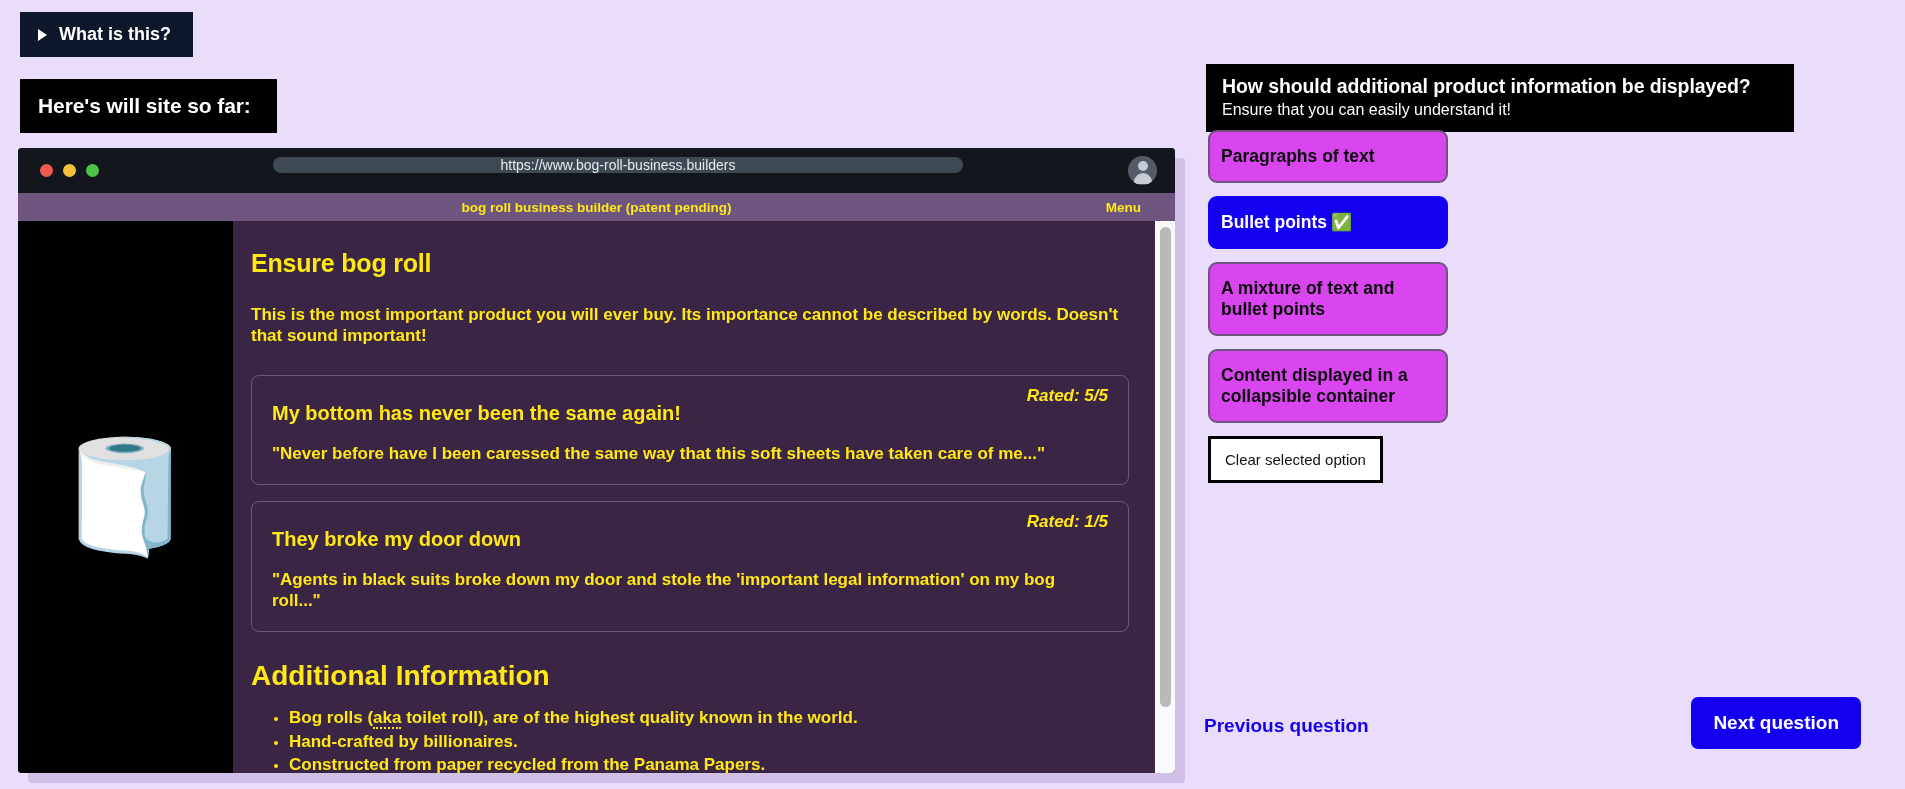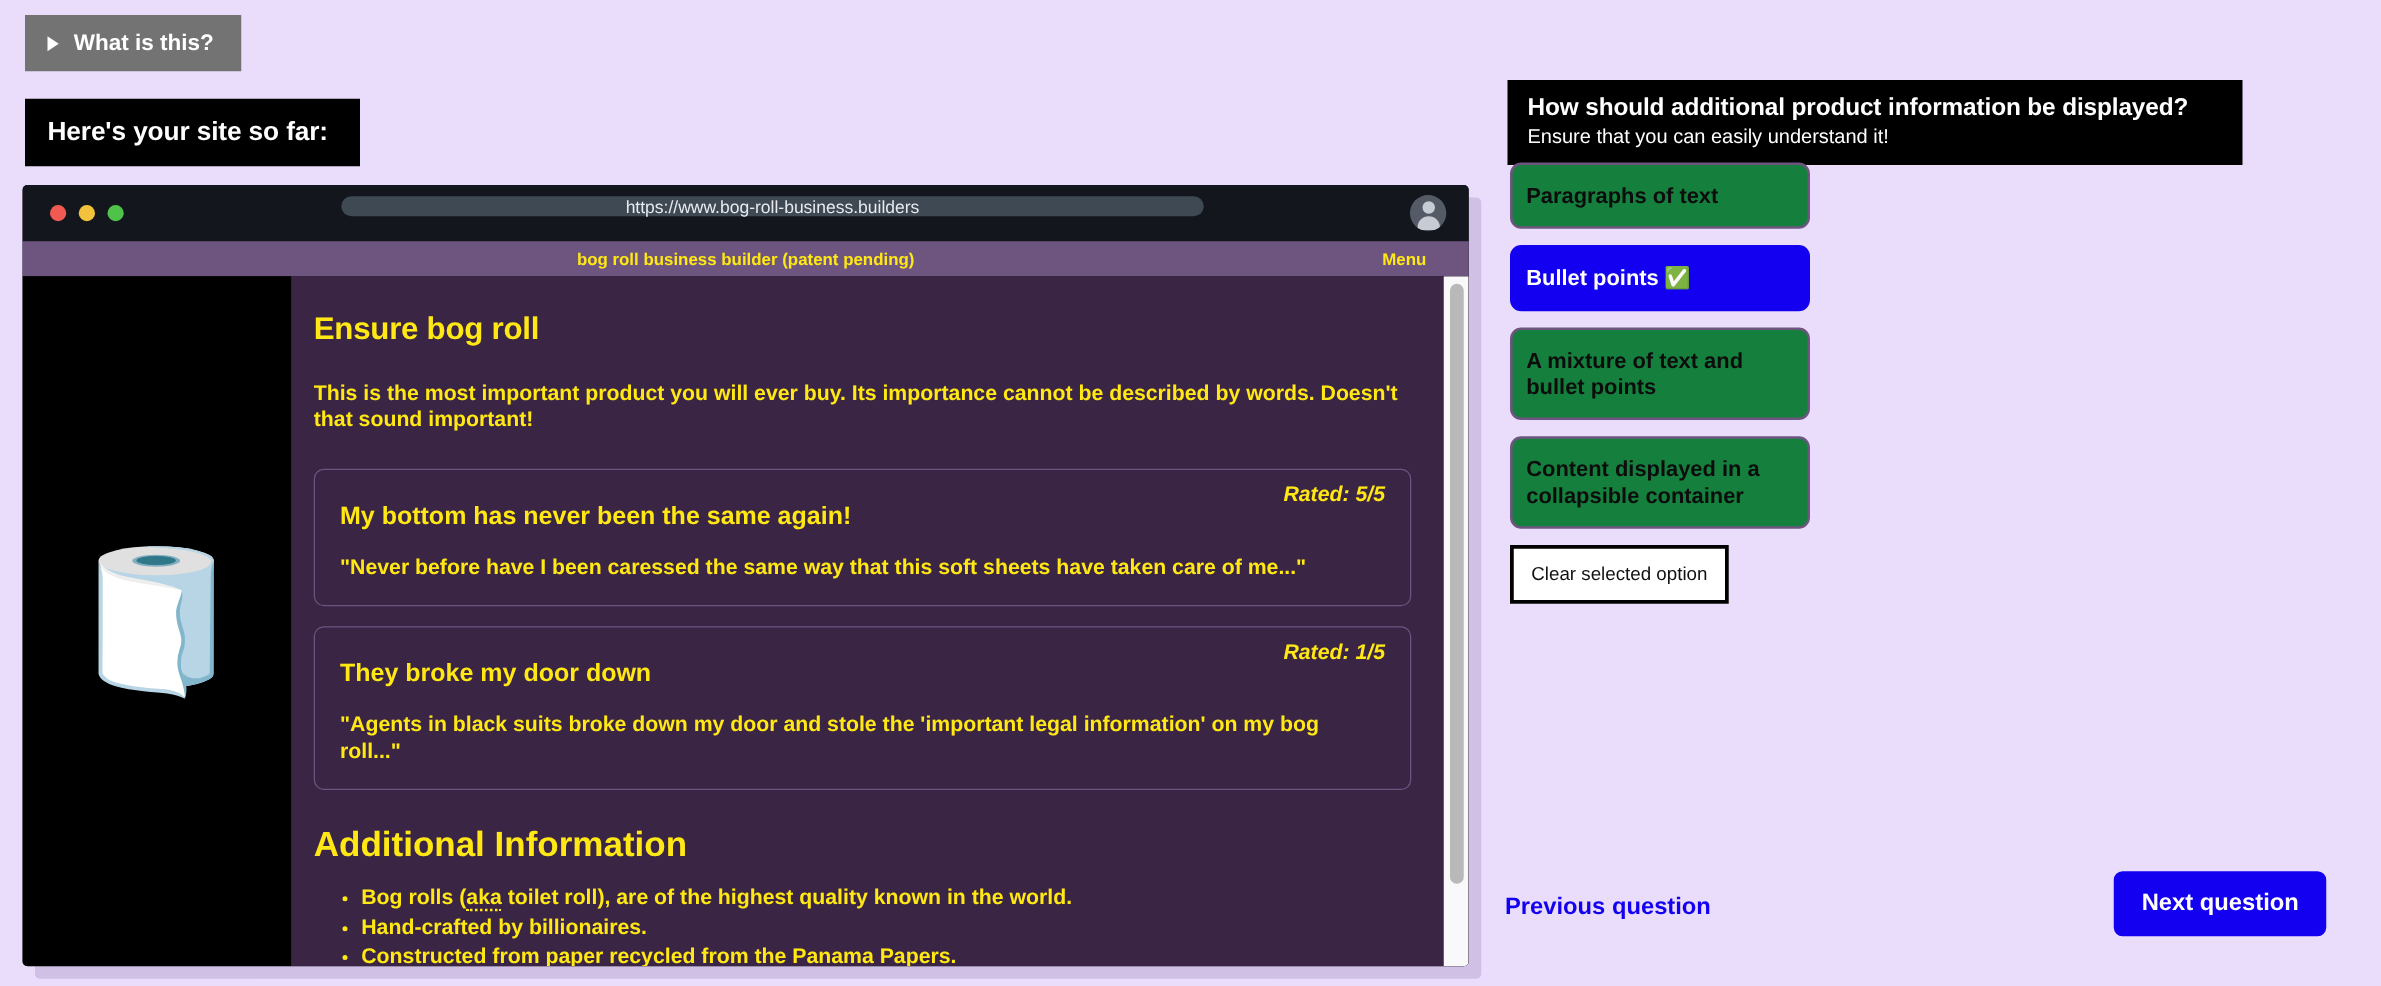--- a/index.html
+++ b/index.html
@@ -26,21 +26,21 @@
     position: absolute;
     left: 0; top: 0;
     width: 1200px;
     height: 789px;
   }
 
   .what-is-this {
     position: absolute;
     left: 20px;
     top: 12px;
-    background: #737373;
+    background: #0f172a;
     color: #ffffff;
     padding: 12px 22px 12px 18px;
     font-size: 18px;
     font-weight: 700;
     display: flex;
     align-items: center;
     gap: 12px;
     cursor: pointer;
     border: none;
     font-family: "Liberation Sans", sans-serif;
@@ -309,21 +309,21 @@
 
   .options {
     position: absolute;
     left: 8px;
     top: 130px;
     width: 240px;
   }
 
   .option {
     width: 240px;
-    background: #15803d;
+    background: #d946ef;
     border: 2.5px solid #6d5580;
     border-radius: 9px;
     color: #0c0c0c;
     font-size: 17.5px;
     font-weight: 700;
     padding: 14px 12px 14px 11px;
     margin-bottom: 13px;
     text-align: left;
     cursor: pointer;
     line-height: 1.2;
@@ -386,21 +386,21 @@
 
 <div class="page">
 
   <div class="left-col">
 
     <button class="what-is-this">
       <span class="tri"></span>
       <span>What is this?</span>
     </button>
 
-    <div class="site-so-far">Here's your site so far:</div>
+    <div class="site-so-far">Here's will site so far:</div>
 
     <div class="browser">
 
       <div class="browser-bar">
         <div class="lights">
           <span class="light red"></span>
           <span class="light yellow"></span>
           <span class="light green"></span>
         </div>
         <div class="url-bar">https://www.bog-roll-business.builders</div>

